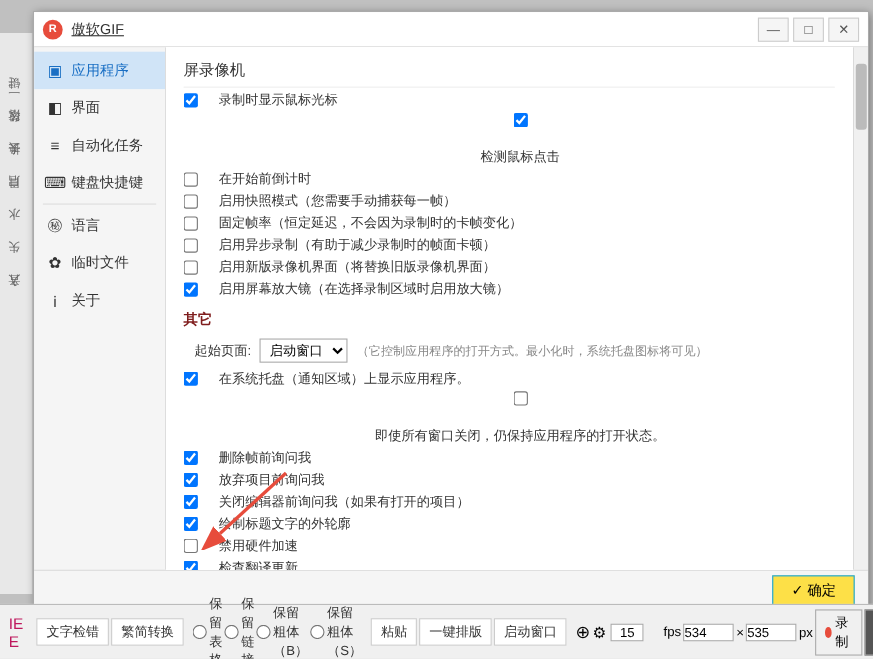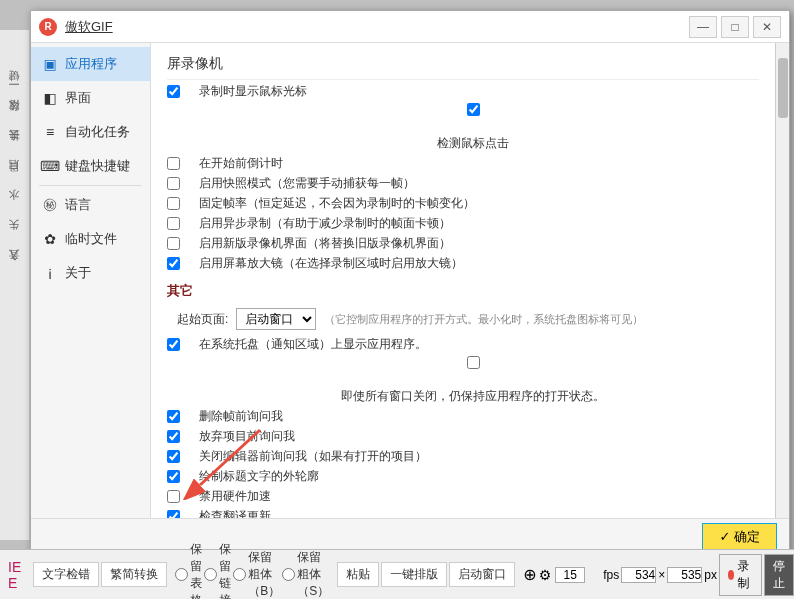--- a/index.html
+++ b/index.html
@@ -240,21 +240,21 @@
       align-items: center;
       gap: 2px;
     }
 
     .radio-item {
       display: flex; align-items: center; gap: 2px;
       font-size: 12px; color: #333;
     }
 
     .fps-control {
-      display: flex; align-items: center; gap: 18px;
+      display: flex; align-items: flex-start; gap: 18px;
       font-size: 12px;
     }
 
     .fps-input {
       width: 30px;
       border: 1px solid #aaa;
       text-align: center;
       font-size: 12px;
     }
 
@@ -276,23 +276,23 @@
     .stop-btn {
       padding: 3px 8px;
       border: 1px solid #aaa;
       background: #555;
       color: white;
       cursor: pointer;
       font-size: 12px;
     }
 
     .size-input {
-      width: 35px;
+      width: 46px;
       border: 1px solid #aaa;
-      text-align: right;
+      text-align: left;
       font-size: 12px;
     }
 
     
     .arrow-overlay {
       position: absolute;
       top: 420px;
       left: 180px;
       width: 100px;
       height: 80px;

